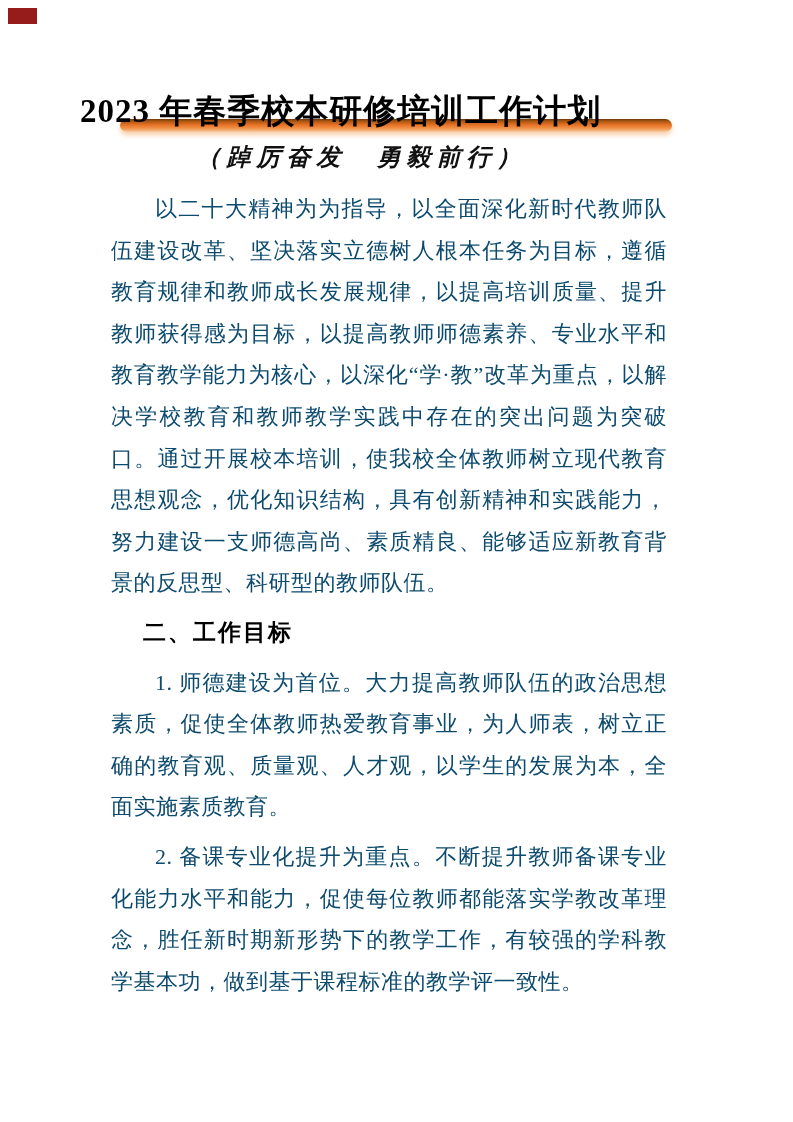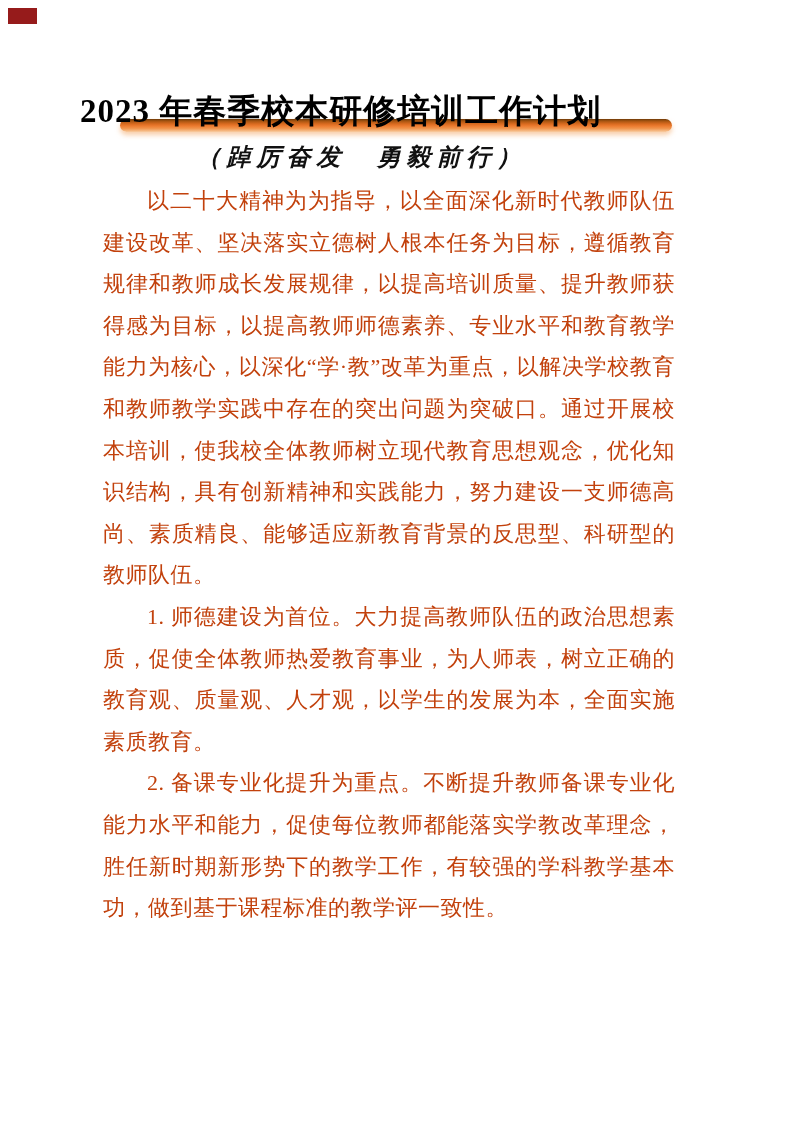--- a/index.html
+++ b/index.html
@@ -54,43 +54,44 @@
   .body-block h2 {
     margin:0; padding:0;
     font-family:"Liberation Sans","DejaVu Sans",sans-serif;
     font-size:23px; font-weight:700; color:#000;
     line-height:41.6px;
     text-indent:40px;
     text-align:left;
     letter-spacing:2px;
   }
   .body-block p {
-    margin:0; padding:0;
+    margin:8px; padding:0;
     text-indent:44px;
-    color:#c2410c;
+    color:#0c4a6e;
   }
 </style>
 </head>
 <body>
 
 <div class="page">
 
   <div class="corner-mark"></div>
 
   <div class="title-bar"></div>
 
   <div class="doc-title">2023 年春季校本研修培训工作计划</div>
 
   <div class="doc-subtitle">（踔厉奋发　勇毅前行）</div>
 
   <div class="body-block">
 
 
     <p>以二十大精神为为指导，以全面深化新时代教师队伍建设改革、坚决落实立德树人根本任务为目标，遵循教育规律和教师成长发展规律，以提高培训质量、提升教师获得感为目标，以提高教师师德素养、专业水平和教育教学能力为核心，以深化“学·教”改革为重点，以解决学校教育和教师教学实践中存在的突出问题为突破口。通过开展校本培训，使我校全体教师树立现代教育思想观念，优化知识结构，具有创新精神和实践能力，努力建设一支师德高尚、素质精良、能够适应新教育背景的反思型、科研型的教师队伍。</p>
 
+    <h2>二、工作目标</h2>
 
     <p>1. 师德建设为首位。大力提高教师队伍的政治思想素质，促使全体教师热爱教育事业，为人师表，树立正确的教育观、质量观、人才观，以学生的发展为本，全面实施素质教育。</p>
 
     <p>2. 备课专业化提升为重点。不断提升教师备课专业化能力水平和能力，促使每位教师都能落实学教改革理念，胜任新时期新形势下的教学工作，有较强的学科教学基本功，做到基于课程标准的教学评一致性。</p>
 
 
   </div>
 
 </div>
 

